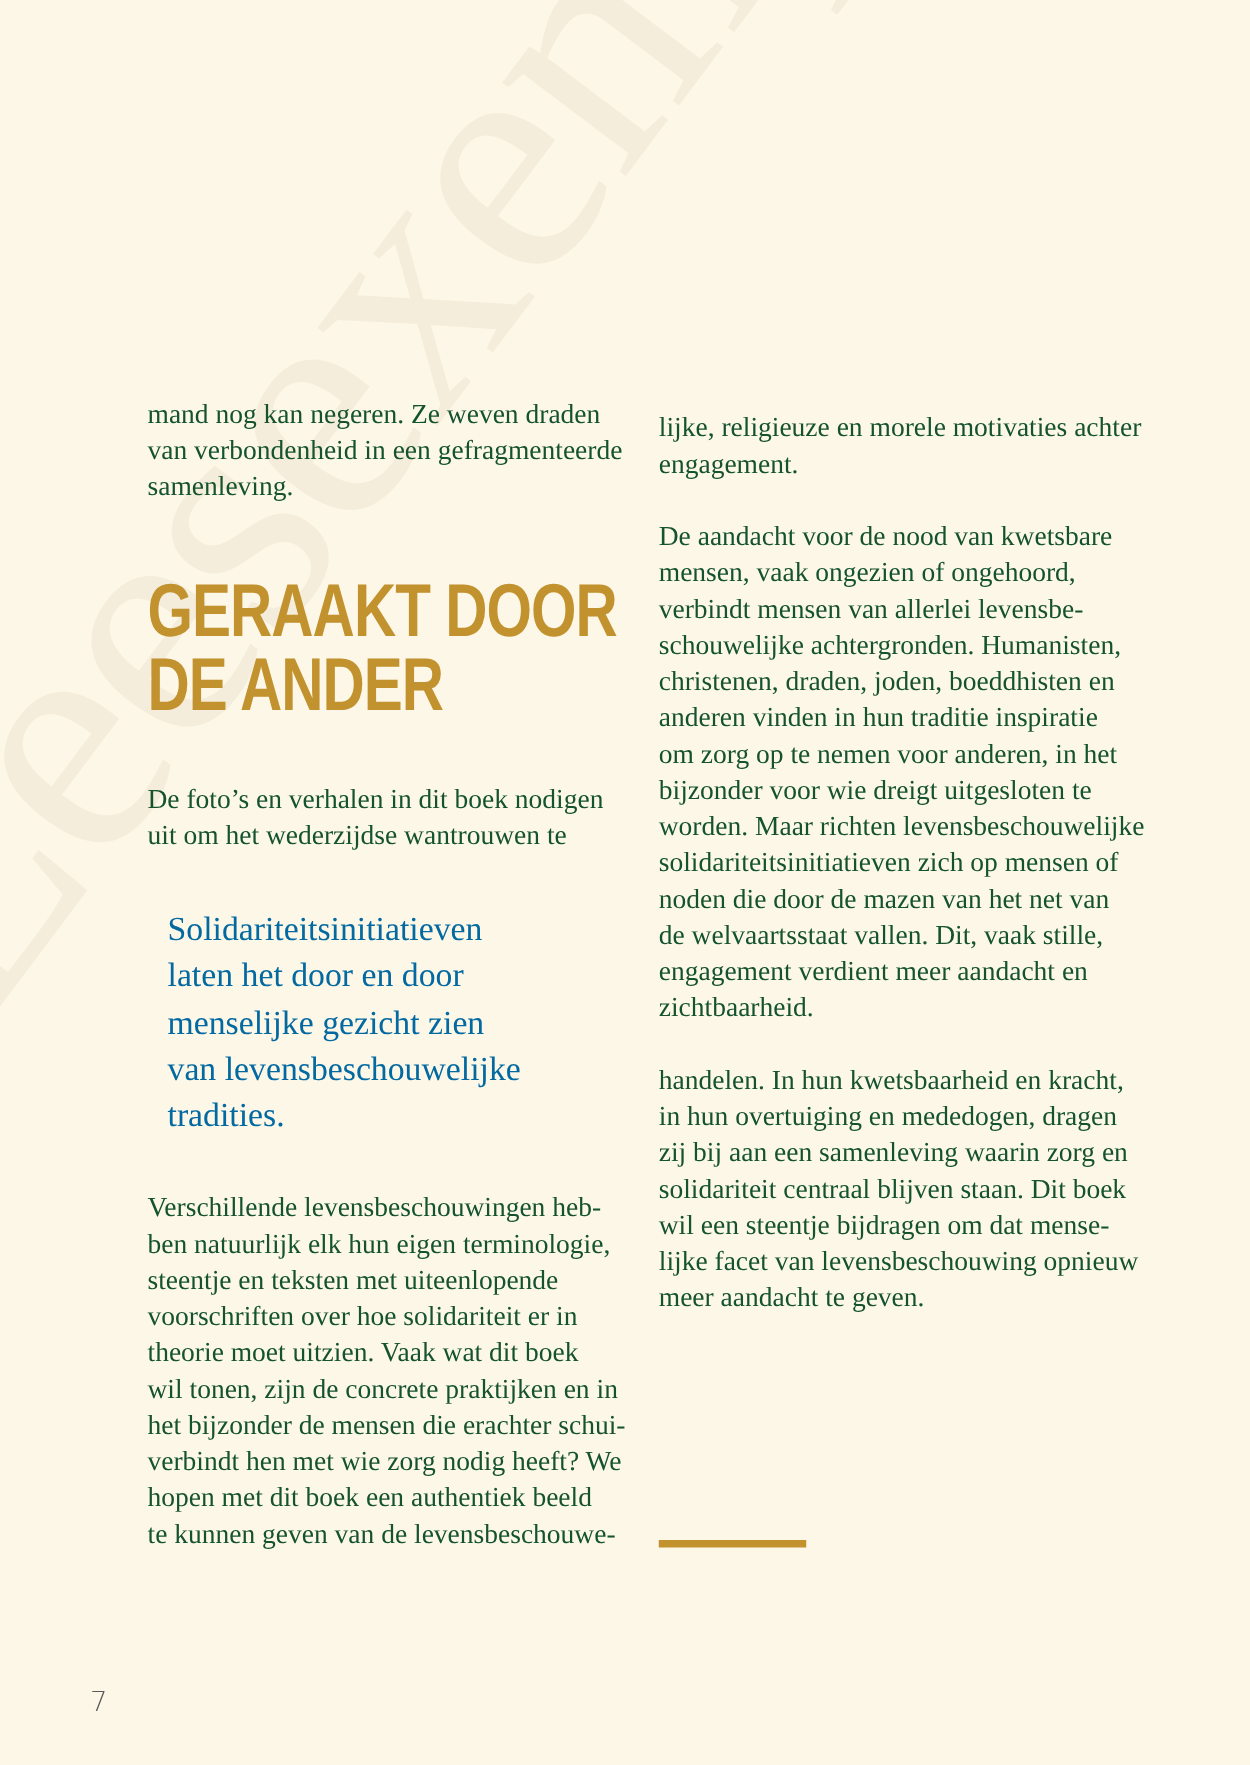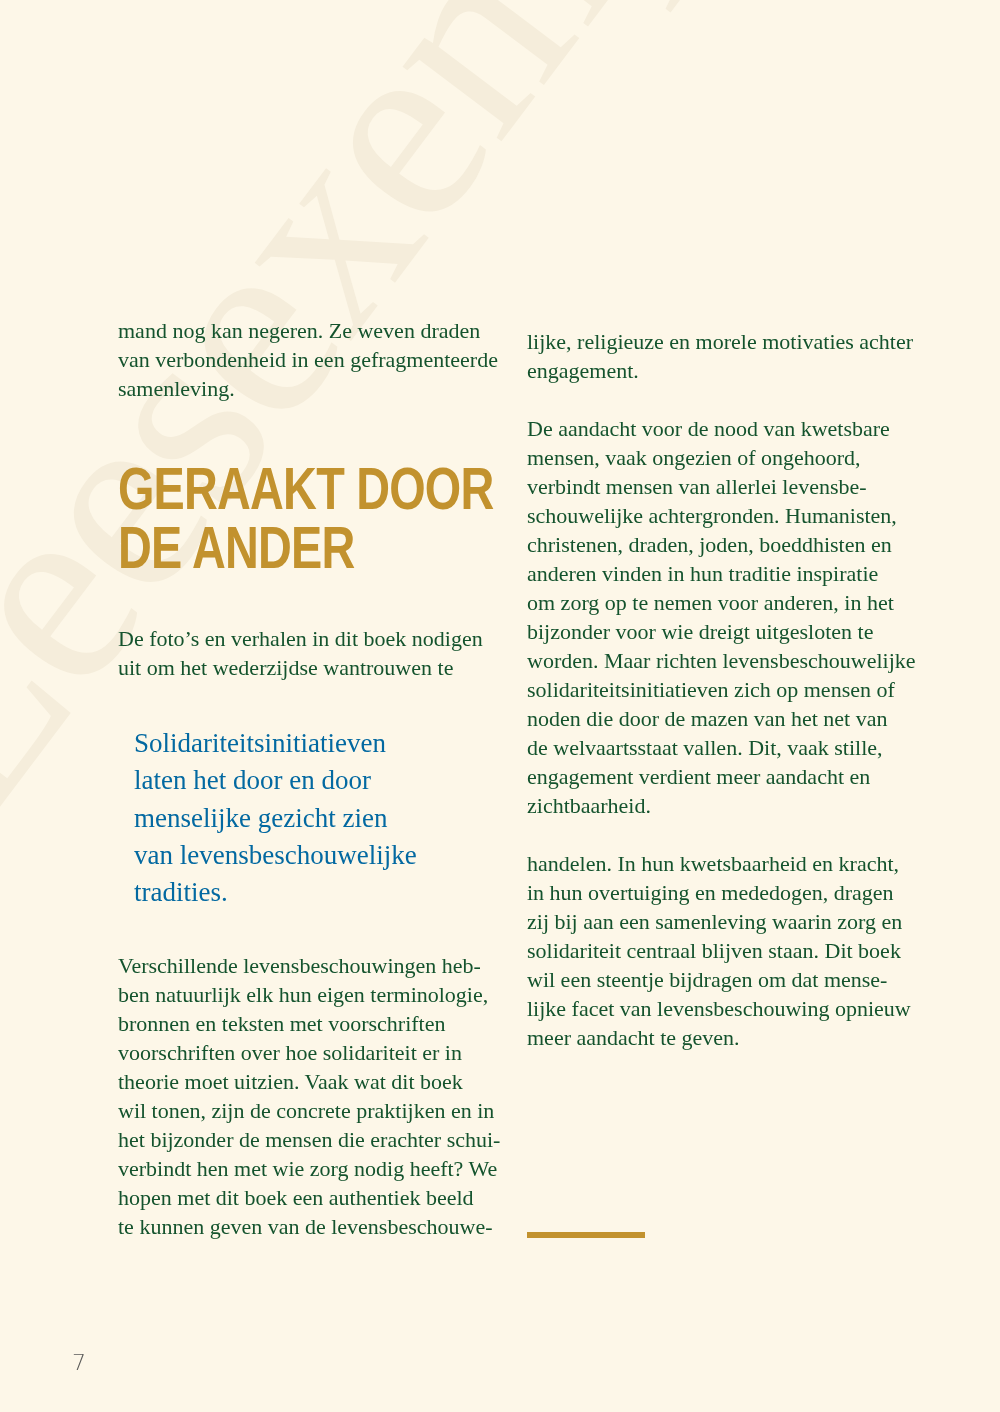--- a/index.html
+++ b/index.html
@@ -138,21 +138,21 @@
     <span class="line">menselijke gezicht zien</span>
     <span class="line">van levensbeschouwelijke</span>
     <span class="line">tradities.</span>
   </p>
 
   <div class="gap-quote-bottom"></div>
 
   <p class="body-text">
     <span class="line">Verschillende levensbeschouwingen heb-</span>
     <span class="line">ben natuurlijk elk hun eigen terminologie,</span>
-    <span class="line">bronnen en teksten met voorschriften</span>
+    <span class="line">steentje en teksten met uiteenlopende</span>
     <span class="line">voorschriften over hoe solidariteit er in</span>
     <span class="line">theorie moet uitzien. Vaak wat dit boek</span>
     <span class="line">wil tonen, zijn de concrete praktijken en in</span>
     <span class="line">het bijzonder de mensen die erachter schui-</span>
     <span class="line">verbindt hen met wie zorg nodig heeft? We</span>
     <span class="line">hopen met dit boek een authentiek beeld</span>
     <span class="line">te kunnen geven van de levensbeschouwe-</span>
   </p>
 </div>
 

